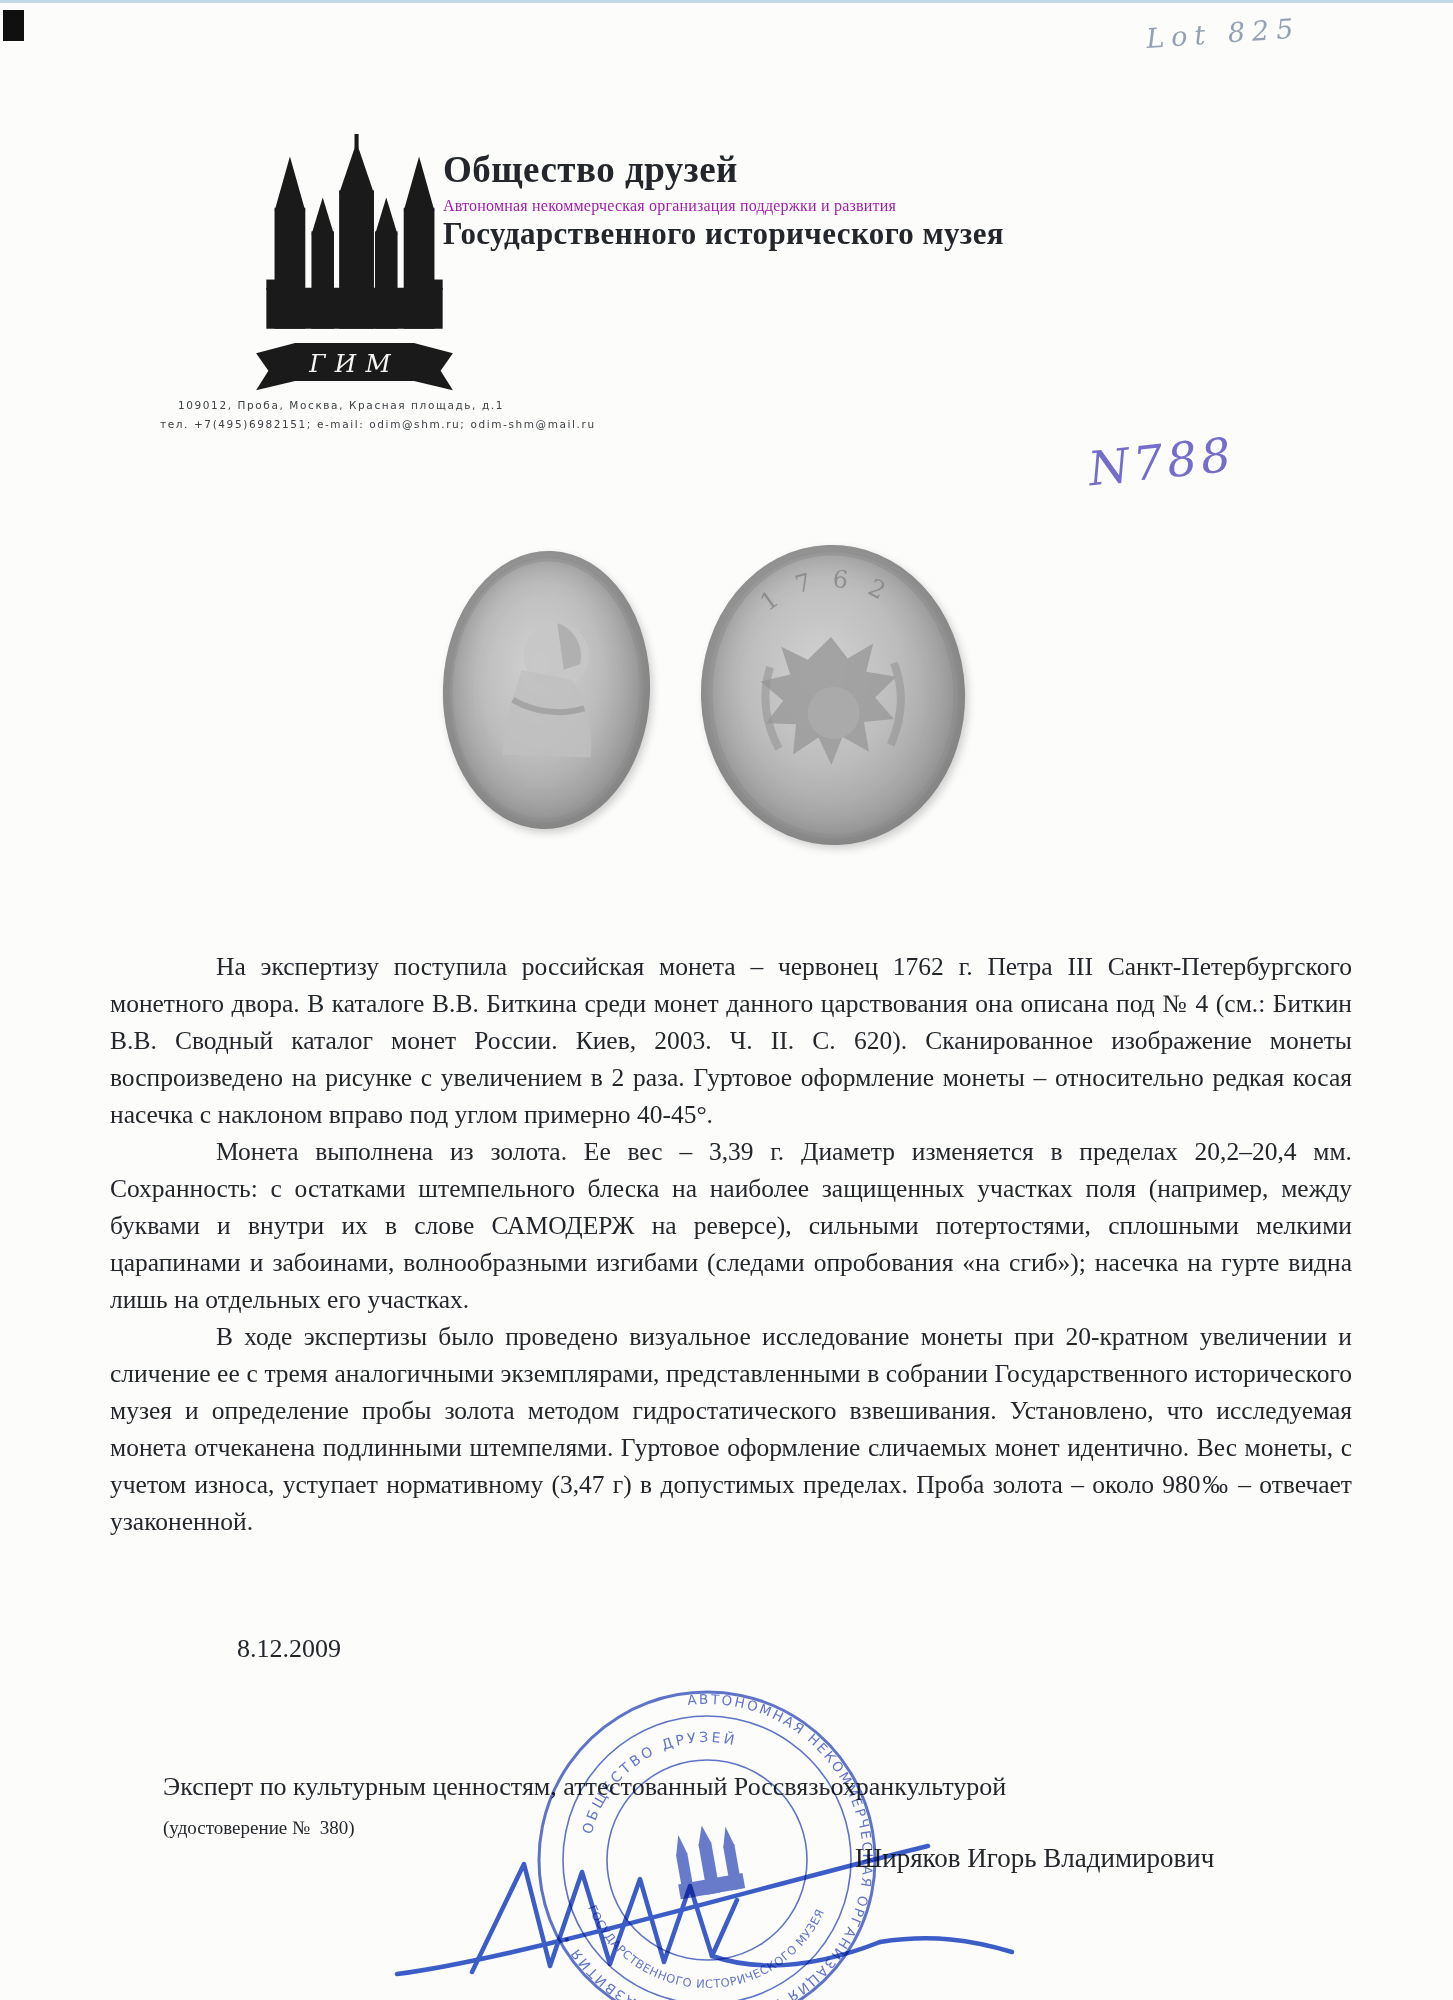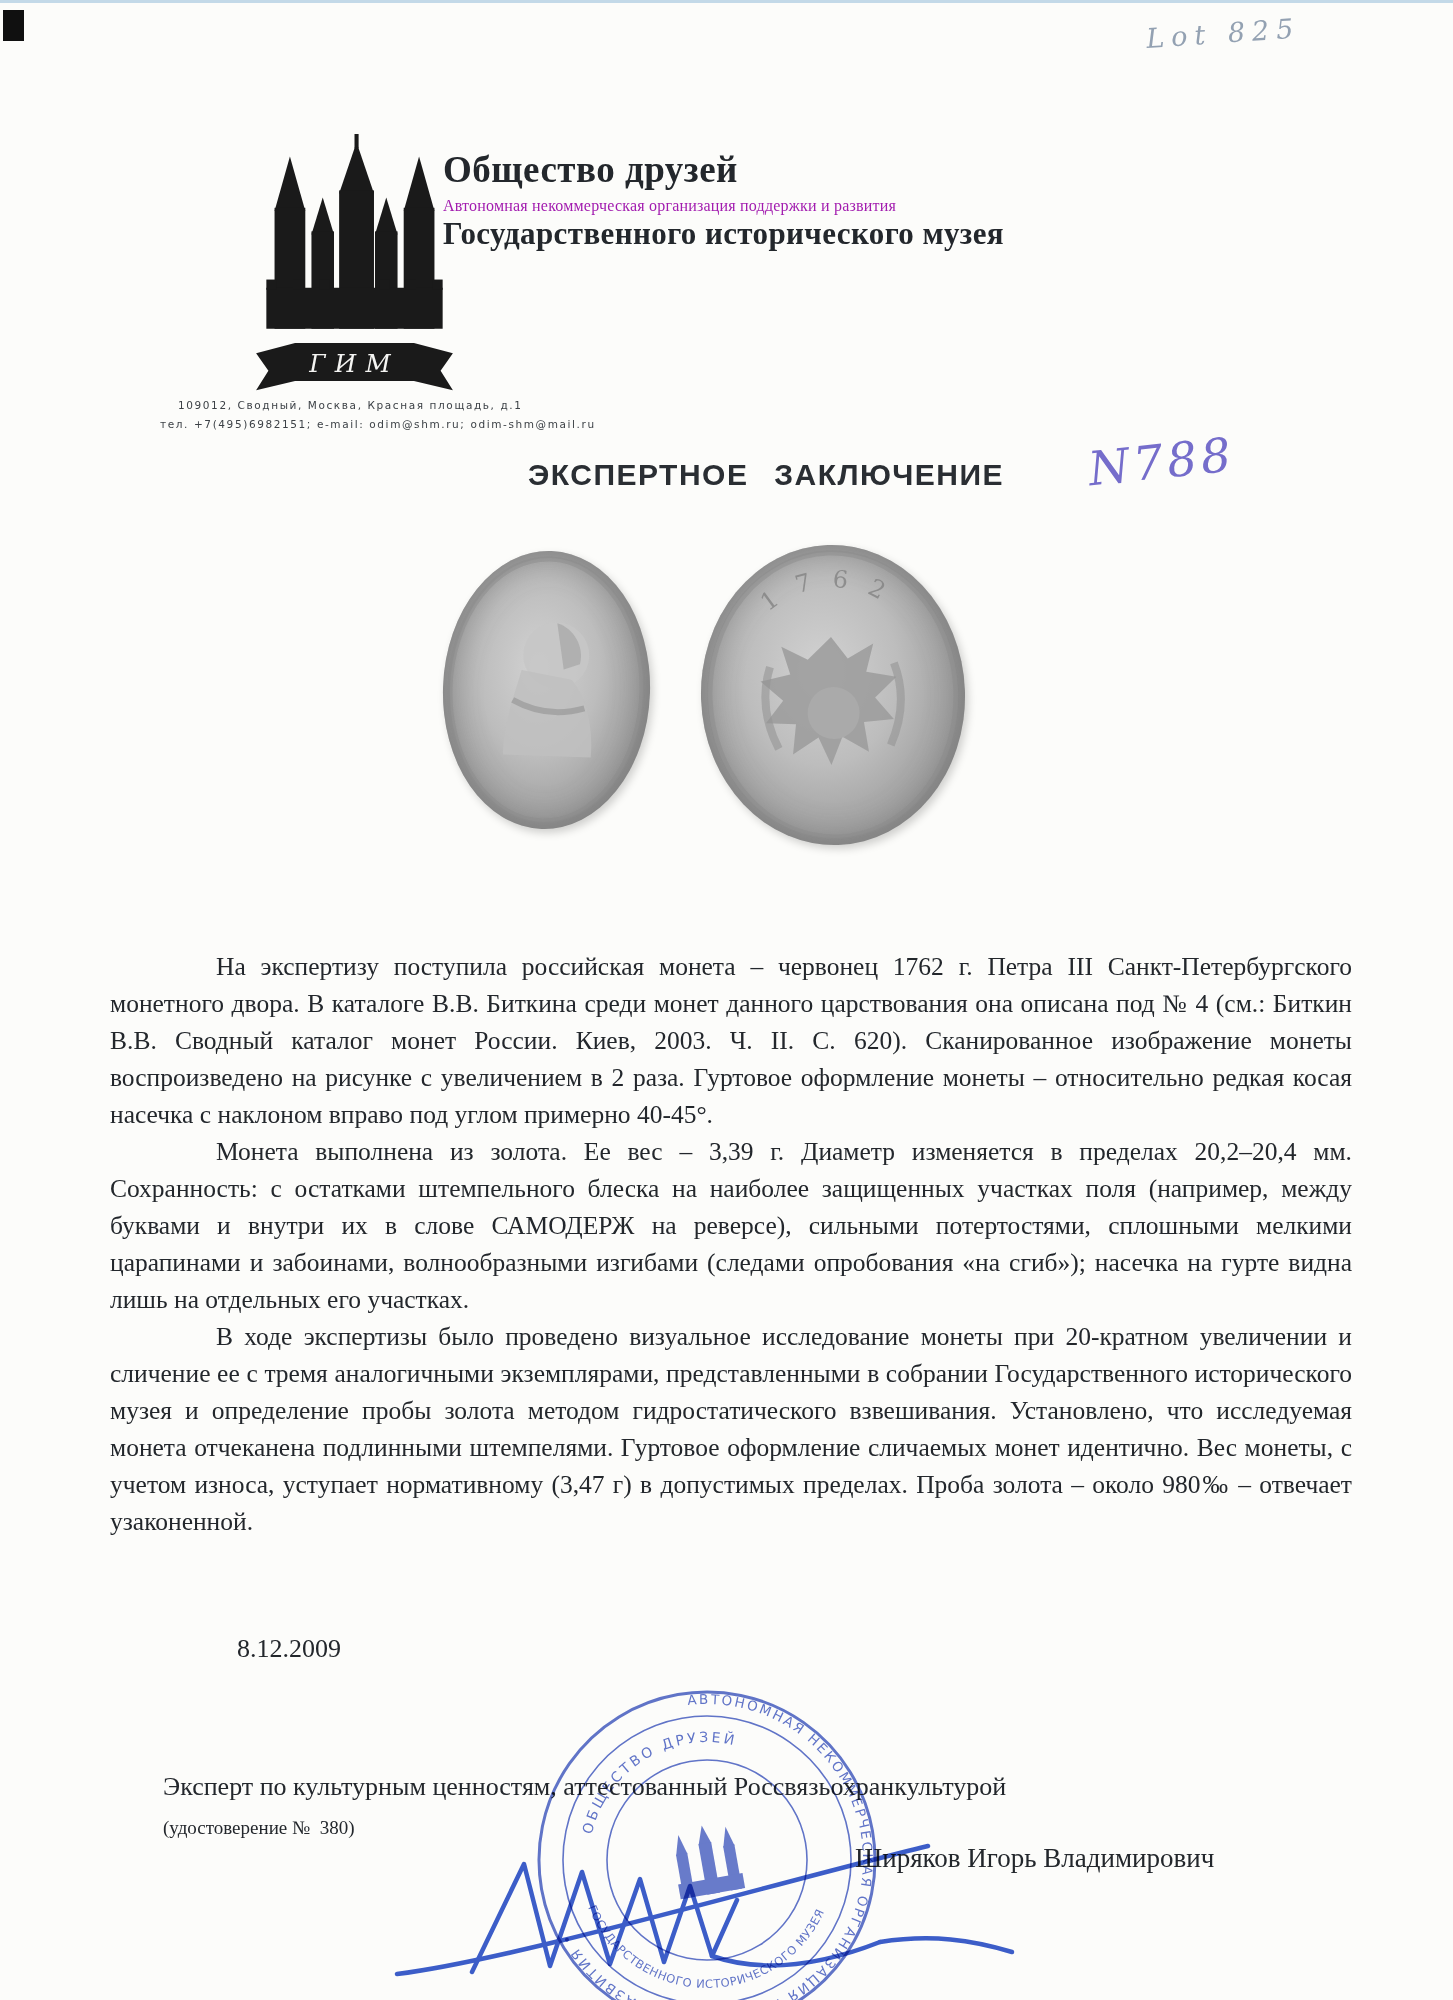--- a/index.html
+++ b/index.html
@@ -97,28 +97,27 @@
         <rect x="66" y="142" width="10" height="10"></rect>
           <rect x="124" y="142" width="10" height="10"></rect>
         <rect x="150" y="142" width="10" height="10"></rect>
           <rect x="176" y="142" width="10" height="10"></rect>
         <path d="M4,214 L42,204 L158,204 L196,214 L184,231 L196,250 L158,241 L42,241 L4,250 L16,231 Z"></path>
       </g>
       <text x="100" y="232" text-anchor="middle" fill="#f4f4f2" font-family="DejaVu Serif, serif" font-style="italic" font-size="24" letter-spacing="9">ГИМ</text>
     </svg>
   </div>
 
-  <div class="addr addr1">109012, Сводный, Москва, Красная площадь, д.1</div>
+  <div class="addr addr1">109012, Проба, Москва, Красная площадь, д.1</div>
   <div class="addr addr2" style="left:160px">тел. +7(495)6982151; e-mail: odim@shm.ru; odim-shm@mail.ru</div>
 
   <div class="org-top">Общество друзей</div>
   <div class="org-sub">Автономная некоммерческая организация поддержки и развития</div>
   <div class="org-main">Государственного исторического музея</div>
 
-  <div class="report-title">ЭКСПЕРТНОЕ ЗАКЛЮЧЕНИЕ</div>
   <div class="report-no">N788</div>
 
   <div class="coin coin-left">
     <svg viewBox="0 0 207 278" xmlns="http://www.w3.org/2000/svg">
       <ellipse cx="103" cy="139" rx="96" ry="131" fill="none" stroke="#8b8b8b" stroke-width="5" opacity=".5"></ellipse>
       <circle cx="112" cy="104" r="33" fill="#c6c6c6" opacity=".9"></circle>
       <path d="M78,120 C70,150 62,175 62,205 L150,205 C152,172 142,142 128,128 Z" fill="#c0c0c0" opacity=".85"></path>
       <path d="M112,72 C128,76 140,94 136,112 L120,118 Z" fill="#adadad" opacity=".9"></path>
       <path d="M70,150 q35,18 72,6" fill="none" stroke="#989898" stroke-width="6" opacity=".7"></path>
     </svg>

